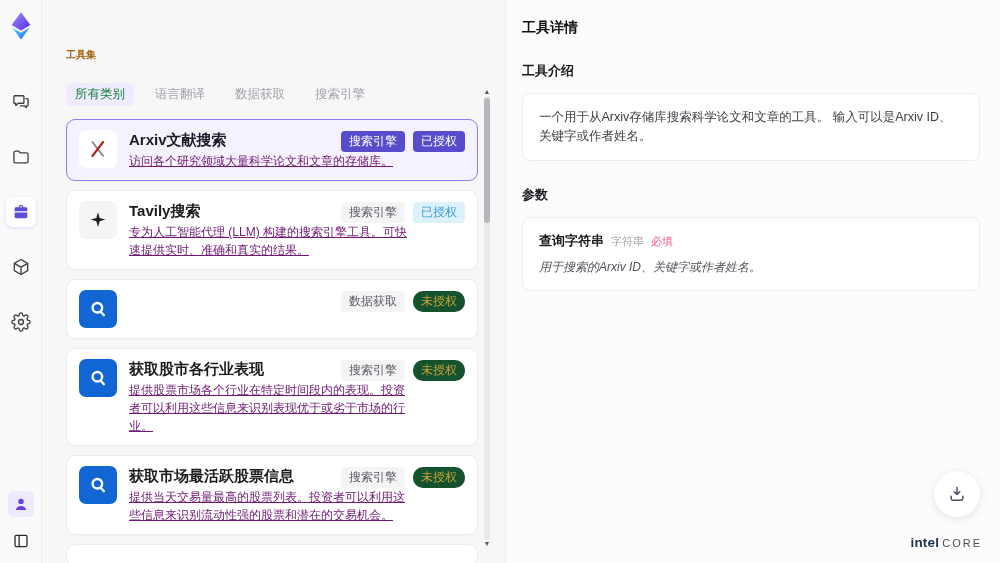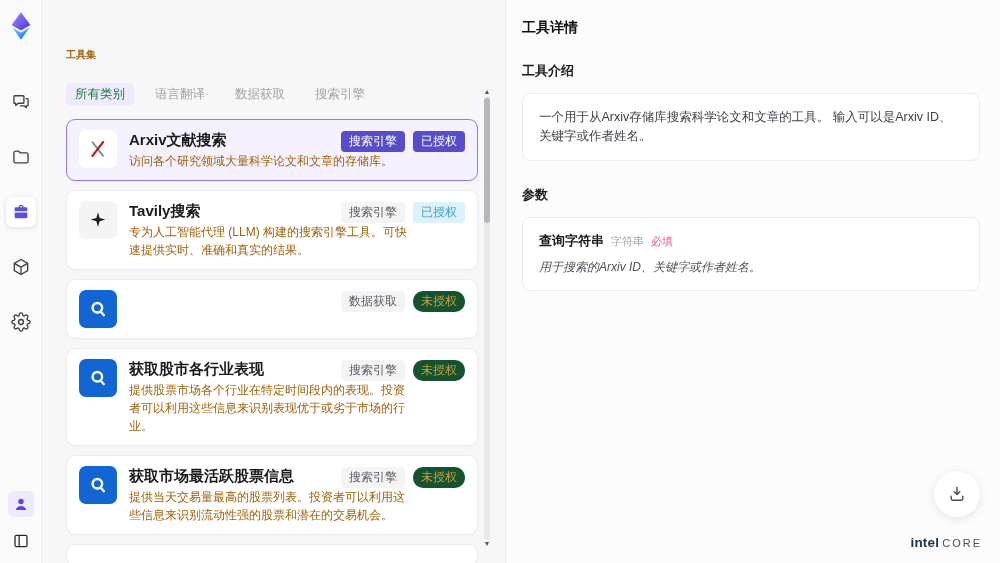--- a/index.html
+++ b/index.html
@@ -26,21 +26,21 @@
   .tab.active { color:#15803d; background:#efeafd; }
 
   .tool-list { margin-top:13px; width:412px; display:flex; flex-direction:column; gap:9px; height:468px; overflow:hidden; }
   .tool-card { position:relative; background:#ffffff; border:1px solid #ececef; border-radius:9px; padding:10px 12px; display:flex; align-items:flex-start; box-shadow:0 1px 2px rgba(0,0,0,.02); cursor:pointer; }
   .tool-card.selected { border:1.5px solid #8b7cf0; background:#f6f1fe; }
   .tool-icon { width:38px; height:38px; border-radius:7px; background:#f4f4f5; display:flex; align-items:center; justify-content:center; margin-right:12px; flex-shrink:0; }
   .tool-icon.white { background:#ffffff; }
   .tool-icon.blue { background:#1266d3; }
   .tool-icon svg { width:22px; height:22px; }
   .tool-name { font-size:15px; font-weight:bold; color:#1b1b1f; line-height:17px; padding-top:1px; }
-  .tool-desc { font-size:12px; color:#a16207; line-height:18px; margin-top:4px; max-width:282px; }
+  .tool-desc { font-size:12px; color:#701a75; line-height:18px; margin-top:4px; max-width:282px;text-decoration:underline; }
   .tool-tags { position:absolute; top:11px; right:12px; display:flex; gap:8px; align-items:center; }
   .tag { font-size:12px; padding:2px 8px; border-radius:4px; white-space:nowrap; }
   .tag.cat { background:#f4f4f5; color:#5c5c66; }
   .tag.auth-yes { background:#dcf1fb; color:#3b9fd4; }
   .tag.auth-no { background:#14532d; color:#c7a03c;border-radius:10px; }
   .tool-card.selected .tag { background:#564ccc; color:#ffffff; }
 
   
   .scrollbar { position:absolute; top:88px; right:14px; width:8px; height:460px; }
   .sb-track { position:absolute; top:8px; bottom:8px; left:1px; width:6px; background:#e9e9ec; border-radius:3px; }

